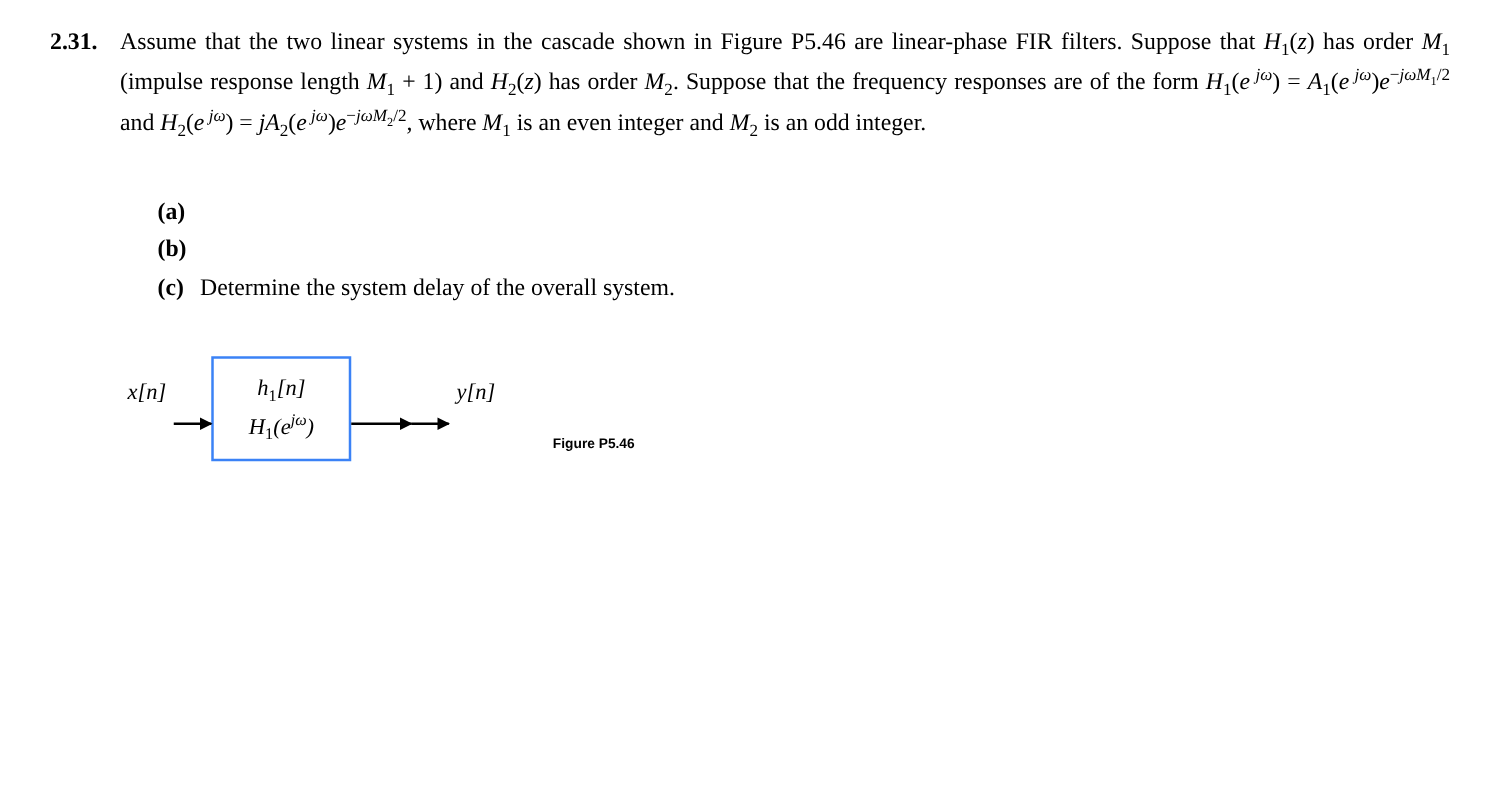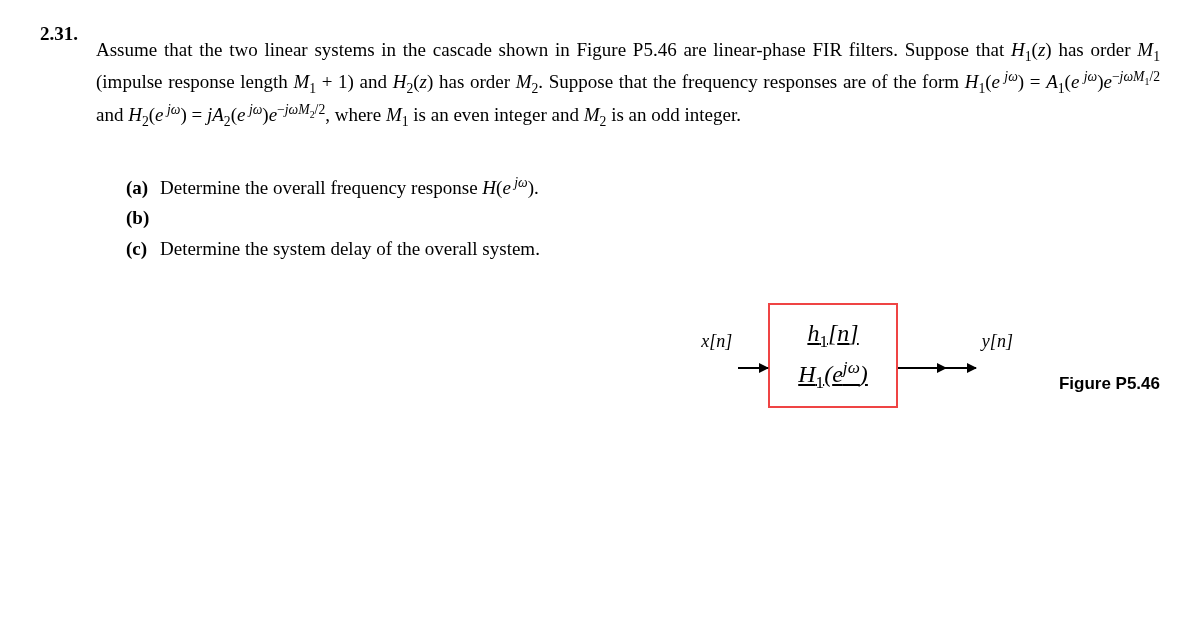--- a/index.html
+++ b/index.html
@@ -24,39 +24,38 @@
       font-weight: bold;
       min-width: 56px;
       flex-shrink: 0;
     }
     .problem-body {
       flex: 1;
     }
     .problem-text {
       text-align: justify;
       margin-bottom: 40px;
-      margin-top: 16px;
     }
     .subparts {
       margin-left: 30px;
       margin-bottom: 40px;
     }
     .subpart {
       display: flex;
       align-items: baseline;
       margin-bottom: 2px;
     }
     .subpart-label {
       font-weight: bold;
       min-width: 34px;
     }
     .figure-area {
       display: flex;
       align-items: center;
-      justify-content: flex-end;
+      justify-content: flex-start;
       margin-top: 40px;
       gap: 0;
       position: relative;
     }
     .signal-label {
       font-style: italic;
       font-size: 18px;
       position: relative;
       top: -14px;
       margin: 0 6px;
@@ -75,28 +74,27 @@
       right: -1px;
       top: -4px;
       border-left: 10px solid #000;
       border-top: 5px solid transparent;
       border-bottom: 5px solid transparent;
     }
     .arrow-short {
       width: 30px;
     }
     .block {
-      border: 2px solid #ef4444;
+      border: 2px solid #3b82f6;
       padding: 10px 28px;
       text-align: center;
       font-style: italic;
-      font-size: 24px;
+      font-size: 18px;
       line-height: 1.5;
       background: #fff;
-      text-decoration: underline;
     }
     .block-gap {
       display: inline-block;
       width: 48px;
       height: 2px;
       background: #000;
       position: relative;
       top: 12px;
     }
     .block-gap::after {
@@ -104,21 +102,21 @@
       position: absolute;
       right: -1px;
       top: -4px;
       border-left: 10px solid #000;
       border-top: 5px solid transparent;
       border-bottom: 5px solid transparent;
     }
     .figure-caption {
       font-weight: bold;
       font-family: Arial, Helvetica, sans-serif;
-      font-size: 17px;
+      font-size: 11px;
       position: relative;
       top: 28px;
       margin-left: 40px;
     }
     sub {
       font-size: 0.72em;
       font-style: normal;
     }
     sup {
       font-size: 0.72em;
@@ -132,21 +130,20 @@
 <div class="problem">
   <div class="problem-number">2.31.</div>
   <div class="problem-body">
     <div class="problem-text">
       Assume that the two linear systems in the cascade shown in Figure P5.46 are linear-phase FIR filters. Suppose that <span class="ital">H</span><sub>1</sub>(<span class="ital">z</span>) has order <span class="ital">M</span><sub>1</sub> (impulse response length <span class="ital">M</span><sub>1</sub> + 1) and <span class="ital">H</span><sub>2</sub>(<span class="ital">z</span>) has order <span class="ital">M</span><sub>2</sub>. Suppose that the frequency responses are of the form <span class="ital">H</span><sub>1</sub>(<span class="ital">e</span><sup>&nbsp;<span class="ital">jω</span></sup>) = <span class="ital">A</span><sub>1</sub>(<span class="ital">e</span><sup>&nbsp;<span class="ital">jω</span></sup>)<span class="ital">e</span><sup>−<span class="ital">jωM</span><sub>1</sub>/2</sup> and <span class="ital">H</span><sub>2</sub>(<span class="ital">e</span><sup>&nbsp;<span class="ital">jω</span></sup>) = <span class="ital">j</span><span class="ital">A</span><sub>2</sub>(<span class="ital">e</span><sup>&nbsp;<span class="ital">jω</span></sup>)<span class="ital">e</span><sup>−<span class="ital">jωM</span><sub>2</sub>/2</sup>, where <span class="ital">M</span><sub>1</sub> is an even integer and <span class="ital">M</span><sub>2</sub> is an odd integer.
     </div>
 
     <div class="subparts">
       <div class="subpart">
         <span class="subpart-label">(a)</span>
-        <span>Determine the overall frequency response <span class="ital">H</span>(<span class="ital">e</span><sup>&nbsp;<span class="ital">jω</span></sup>).</span>
       </div>
       <div class="subpart">
         <span class="subpart-label">(b)</span>
       </div>
       <div class="subpart">
         <span class="subpart-label">(c)</span>
         <span>Determine the system delay of the overall system.</span>
       </div>
     </div>
 

